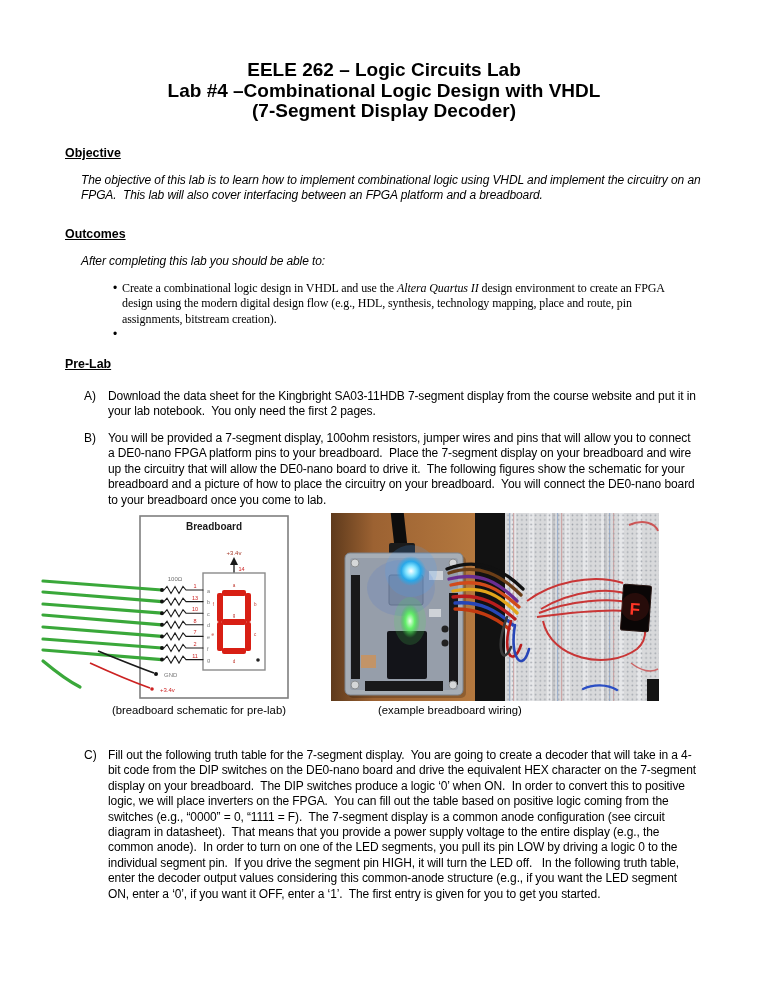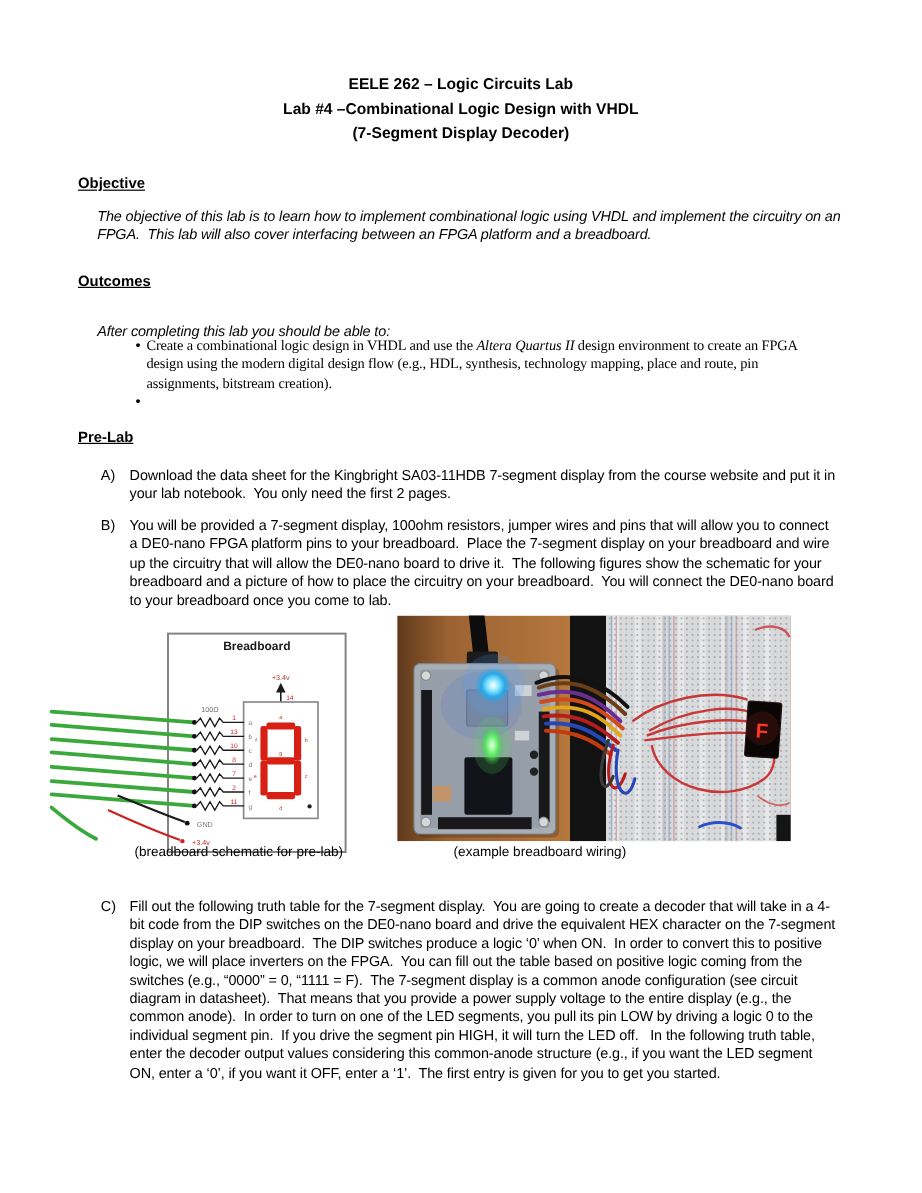--- a/index.html
+++ b/index.html
@@ -1,21 +1,21 @@
 <!DOCTYPE html>
 <html><head>
 <meta charset="utf-8">
 <style>
   html,body{margin:0;padding:0;background:#ffffff;}
   .page{
     position:relative;width:768px;height:994px;background:#ffffff;overflow:hidden;
     font-family:"Liberation Sans", sans-serif;color:#000;
   }
   .doc-title{position:absolute;left:0;top:60px;width:768px;text-align:center;
-    font-size:13px;font-weight:bold;line-height:20.6px;}
+    font-size:19px;font-weight:bold;line-height:20.6px;}
   .h-sec{position:absolute;left:65px;font-size:12.4px;font-weight:bold;text-decoration:underline;}
   .body-text{position:absolute;font-size:12px;line-height:15.4px;white-space:pre-wrap;letter-spacing:-0.1px;}
   .p-body{left:81px;width:632px;font-style:italic;}
   .li-label{position:absolute;left:84px;font-size:12px;line-height:15.4px;}
   .li-text{left:108px;width:592px;}
   .bullet-dot{position:absolute;left:113px;font-size:12px;line-height:15.4px;}
   .bullet-text{left:122px;width:568px;font-family:Liberation Serif, serif;}
   .caption{position:absolute;font-size:11.3px;line-height:14px;}
   .fig{position:absolute;}
   svg text{font-family:"Liberation Sans", sans-serif;}
@@ -28,36 +28,36 @@
   <div class="doc-title">
     <div>EELE 262 – Logic Circuits Lab</div>
     <div>Lab #4 –Combinational Logic Design with VHDL</div>
     <div>(7-Segment Display Decoder)</div>
   </div>
 
   <div class="h-sec" style="top:146px;text-decoration:underline;">Objective</div>
   <div class="body-text p-body" style="top:173px;">The objective of this lab is to learn how to implement combinational logic using VHDL and implement the circuitry on an FPGA.  This lab will also cover interfacing between an FPGA platform and a breadboard.</div>
 
   <div class="h-sec" style="top:227px;">Outcomes</div>
-  <div class="body-text p-body" style="top:254px;margin-top:15px;">After completing this lab you should be able to:</div>
+  <div class="body-text p-body" style="top:254px;">After completing this lab you should be able to:</div>
 
   <div class="bullet-dot" style="top:281px;">•</div>
   <div class="body-text bullet-text" style="top:281px;"><span>Create a combinational logic design in VHDL and use the </span><i>Altera Quartus II</i><span> design environment to create an FPGA design using the modern digital design flow (e.g., HDL, synthesis, technology mapping, place and route, pin assignments, bitstream creation).</span></div>
 
   <div class="bullet-dot" style="top:327px;">•</div>
 
   <div class="h-sec" style="top:357px;">Pre-Lab</div>
 
   <div class="li-label" style="top:389px;">A)</div>
   <div class="body-text li-text" style="top:389px;">Download the data sheet for the Kingbright SA03-11HDB 7-segment display from the course website and put it in your lab notebook.  You only need the first 2 pages.</div>
 
   <div class="li-label" style="top:431px;">B)</div>
   <div class="body-text li-text" style="top:431px;">You will be provided a 7-segment display, 100ohm resistors, jumper wires and pins that will allow you to connect a DE0-nano FPGA platform pins to your breadboard.  Place the 7-segment display on your breadboard and wire up the circuitry that will allow the DE0-nano board to drive it.  The following figures show the schematic for your breadboard and a picture of how to place the circuitry on your breadboard.  You will connect the DE0-nano board to your breadboard once you come to lab.</div>
 
-  <div class="fig" style="left:40px;top:513px;width:281px;height:188px;margin-top:12px;">
+  <div class="fig" style="left:40px;top:513px;width:281px;height:188px;">
     <svg width="281" height="188" viewBox="0 0 281 188">
 
       <rect x="100" y="3" width="148" height="182" fill="#ffffff" stroke="#7f7f7f" stroke-width="1.6"></rect>
       <text x="174" y="17" font-size="10" font-weight="bold" fill="#1a1a1a" text-anchor="middle">Breadboard</text>
 
       <text x="194" y="42" font-size="6" fill="#a63a2a" text-anchor="middle">+3.4v</text>
       <line x1="194" y1="60" x2="194" y2="50" stroke="#1a1a1a" stroke-width="1.3"></line>
       <polygon points="194,44 190,52 198,52" fill="#1a1a1a"></polygon>
       <text x="198.5" y="58" font-size="5.5" fill="#cc2222">14</text>
 

